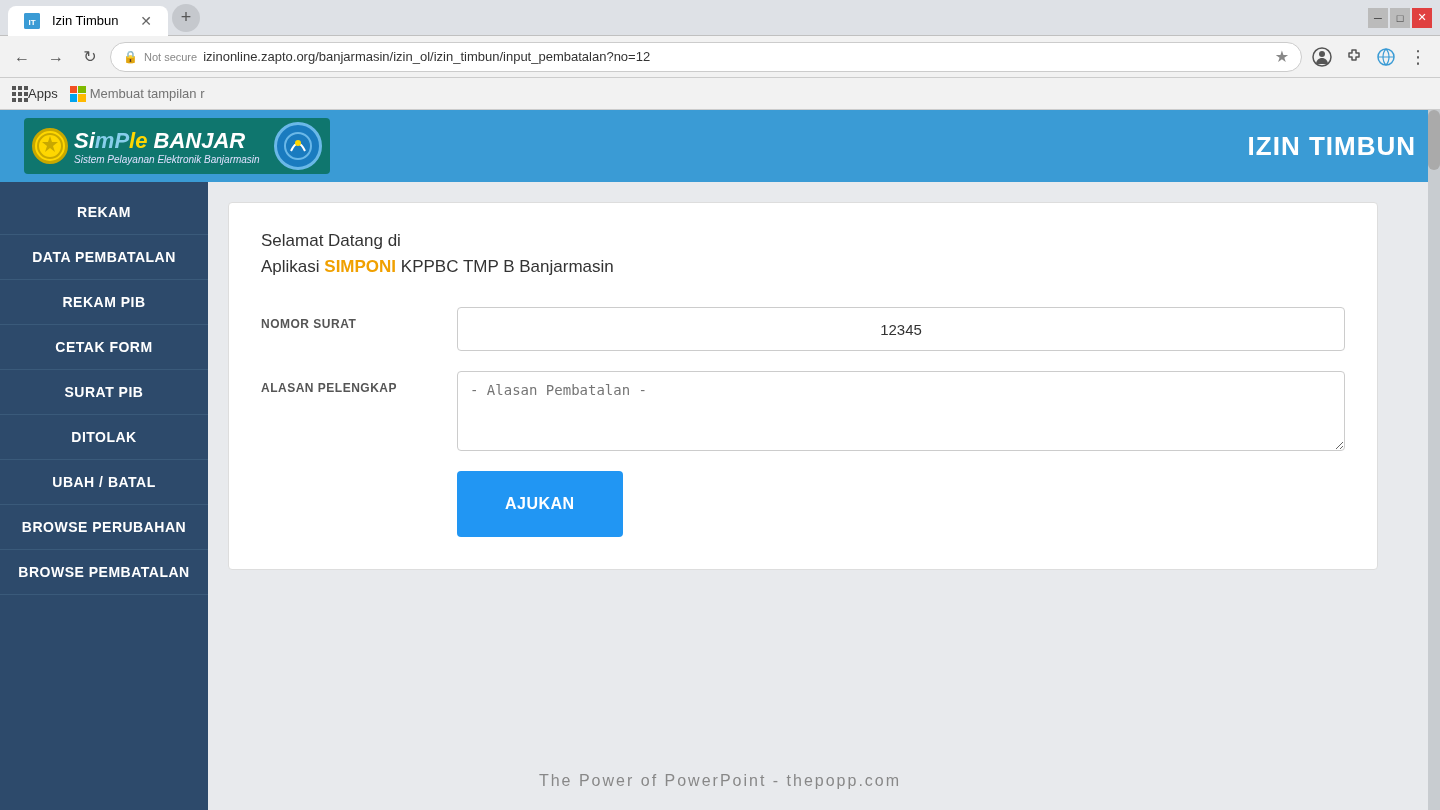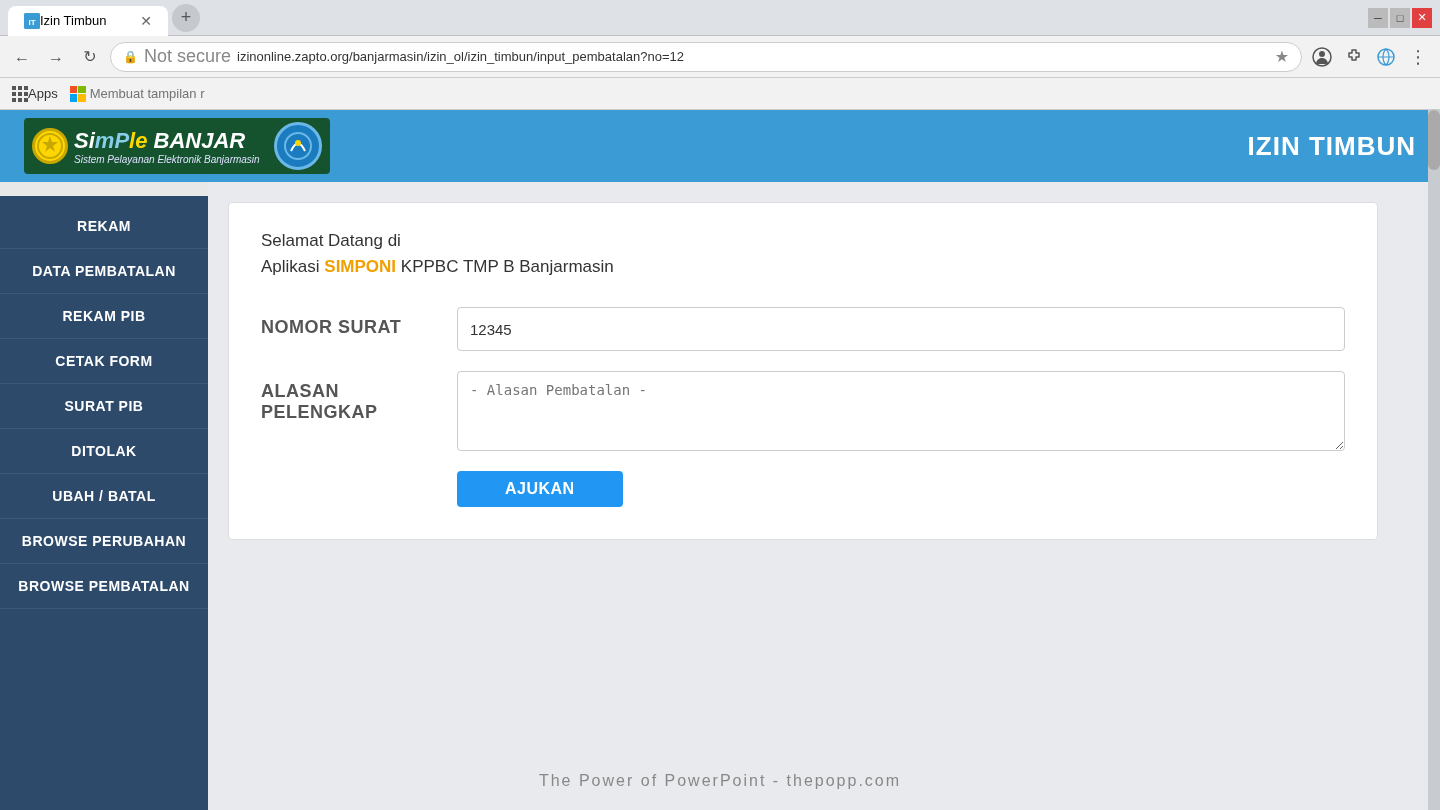--- a/index.html
+++ b/index.html
@@ -14,21 +14,21 @@
       padding: 0 8px;
       border-bottom: 1px solid #c0c0c0;
     }
     .browser-tab {
       background: white;
       border-radius: 8px 8px 0 0;
       padding: 6px 16px;
       font-size: 13px;
       display: flex;
       align-items: center;
-      gap: 0;
+      gap: 12px;
       min-width: 160px;
       height: 30px;
       margin-top: 6px;
     }
     .browser-tab .favicon {
       width: 16px; height: 16px;
       background: #4a90d9;
       border-radius: 2px;
       display: inline-block;
       font-size: 9px;
@@ -166,21 +166,21 @@
       align-items: center;
       padding: 0 24px;
       justify-content: space-between;
     }
     .header-logo {
       display: flex;
       align-items: center;
       gap: 0;
     }
     .logo-badge {
-      background: #14532d;
+      background: #0f766e;
       border-radius: 4px;
       padding: 4px 8px;
       display: flex;
       align-items: center;
       gap: 6px;
     }
     .logo-emblem {
       width: 36px; height: 36px;
       background: #ffd700;
       border-radius: 50%;
@@ -221,21 +221,20 @@
       overflow: hidden;
     }
 
     
     .sidebar {
       width: 208px;
       background: #2d4a6b;
       display: flex;
       flex-direction: column;
       padding-top: 8px;
-      margin-top: 14px;
     }
     .sidebar-item {
       padding: 14px 16px;
       color: white;
       font-size: 14px;
       font-weight: bold;
       text-align: center;
       cursor: pointer;
       border-bottom: 1px solid #3a5a7a;
       letter-spacing: 0.5px;
@@ -270,35 +269,36 @@
 
     .form-row {
       display: flex;
       align-items: flex-start;
       margin-bottom: 20px;
       gap: 16px;
     }
     .form-label {
       width: 180px;
       padding-top: 10px;
-      font-size: 18px;
+      font-size: 12px;
       font-weight: bold;
       color: #555;
       letter-spacing: 0.5px;
       flex-shrink: 0;
     }
     .form-input {
       flex: 1;
       height: 44px;
       border: 1px solid #ccc;
       border-radius: 4px;
       padding: 0 12px;
       font-size: 15px;
       color: #333;
       outline: none;
+      text-align: center;
     }
     .form-textarea {
       flex: 1;
       height: 80px;
       border: 1px solid #ccc;
       border-radius: 4px;
       padding: 10px 12px;
       font-size: 14px;
       color: #888;
       font-family: monospace;
@@ -307,21 +307,21 @@
     }
     .submit-row {
       margin-left: 196px;
       margin-top: 8px;
     }
     .submit-btn {
       background: #2196f3;
       color: white;
       border: none;
       border-radius: 4px;
-      padding: 9px 48px;
+      padding: 24px 48px;
       font-size: 16px;
       font-weight: bold;
       cursor: pointer;
       letter-spacing: 0.5px;
     }
 
     
     .footer-watermark {
       position: absolute;
       bottom: 20px;
@@ -377,21 +377,21 @@
     <div class="win-btn close">✕</div>
   </div>
 </div>
 
 <div class="browser-toolbar">
   <div class="nav-btn">←</div>
   <div class="nav-btn">→</div>
   <div class="nav-btn">↻</div>
   <div class="address-bar">
     <span class="lock-icon">🔒</span>
-    <span style="color:#888;font-size:18px;">Not secure</span>
+    <span style="color:#888;font-size:11px;">Not secure</span>
     <span class="address-text">izinonline.zapto.org/banjarmasin/izin_ol/izin_timbun/input_pembatalan?no=12</span>
     <span class="bookmark-icon">★</span>
   </div>
   <div class="toolbar-icons">
     <div class="toolbar-icon-btn">
       <svg width="20" height="20" viewBox="0 0 20 20">
           <circle cx="10" cy="10" r="9" fill="none" stroke="#555" stroke-width="1.5"></circle>
           <circle cx="10" cy="7" r="3" fill="#555"></circle>
           <path d="M4 17c0-3.3 2.7-6 6-6s6 2.7 6 6" fill="#555"></path>
         </svg>

